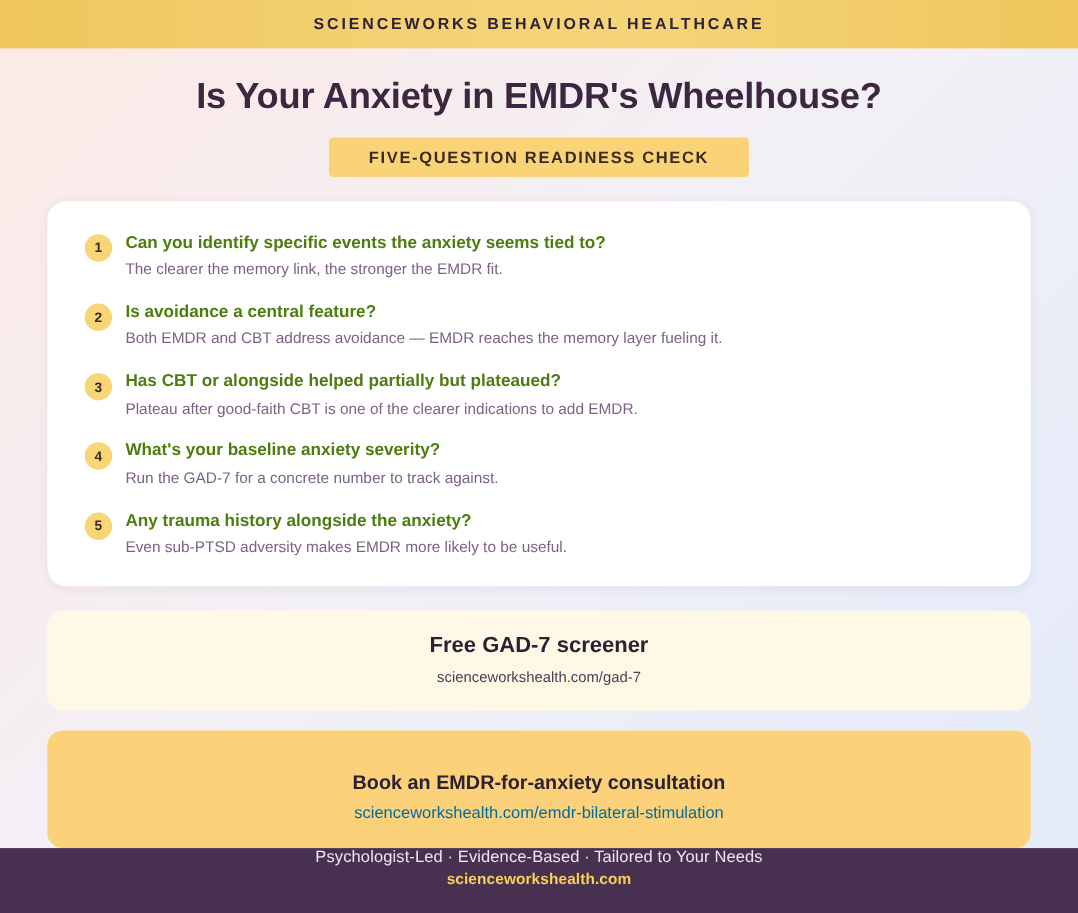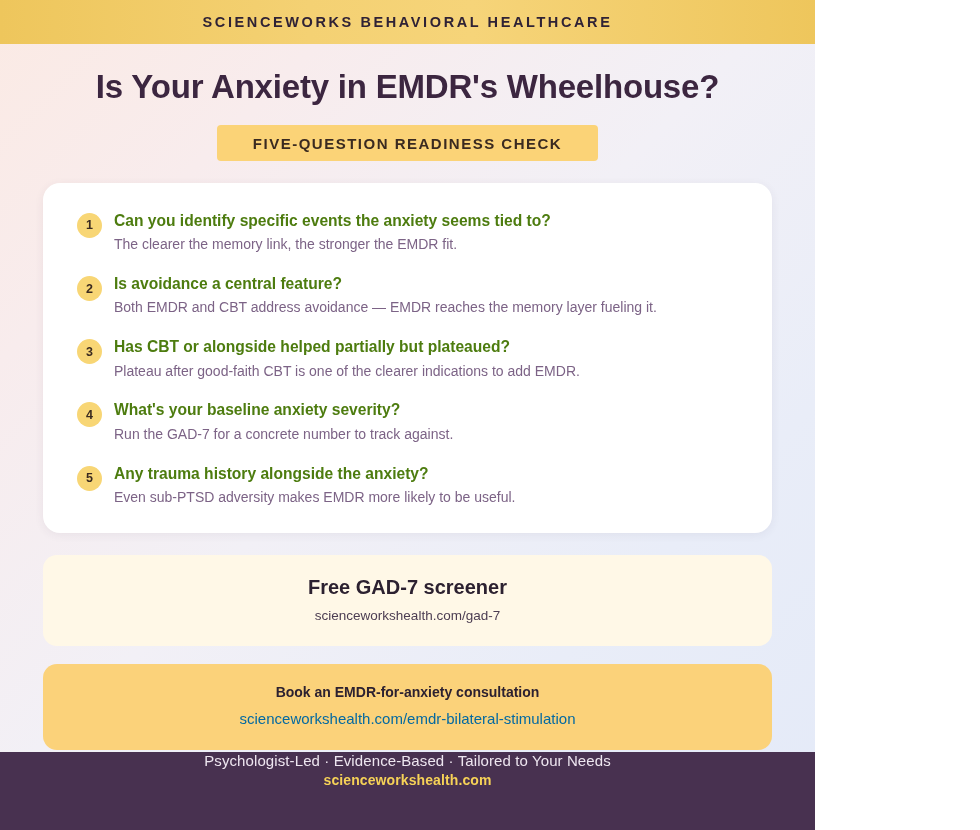--- a/index.html
+++ b/index.html
@@ -11,21 +11,21 @@
   }
 
   body {
     font-family: "Liberation Sans", "DejaVu Sans", sans-serif;
     background: #ffffff;
     overflow: hidden;
   }
 
   .poster {
     position: relative;
-    width: 815px;
+    width: 980px;
     height: 830px;
     display: flex;
     flex-direction: column;
     background:
       linear-gradient(135deg,
         #fbeae4 0%,
         #f8eced 22%,
         #f2f0f6 48%,
         #e9edf8 74%,
         #e4eaf8 100%);
@@ -143,21 +143,21 @@
   .cta-primary {
     margin-top: 18px;
     background: #fbd27a;
   }
   .cta-title {
     font-weight: 700;
     color: #2c2130;
     line-height: 1.25;
   }
   .cta-secondary .cta-title { font-size: 20px; }
-  .cta-primary   .cta-title { font-size: 14px; }
+  .cta-primary   .cta-title { font-size: 18px; margin-top: 16px; }
 
   .cta-url {
     margin-top: 7px;
     color: #4c3d52;
     line-height: 1.3;
   }
   .cta-secondary .cta-url { font-size: 13.5px; }
   .cta-primary   .cta-url { font-size: 15px; color: #0369a1; }
 
   

